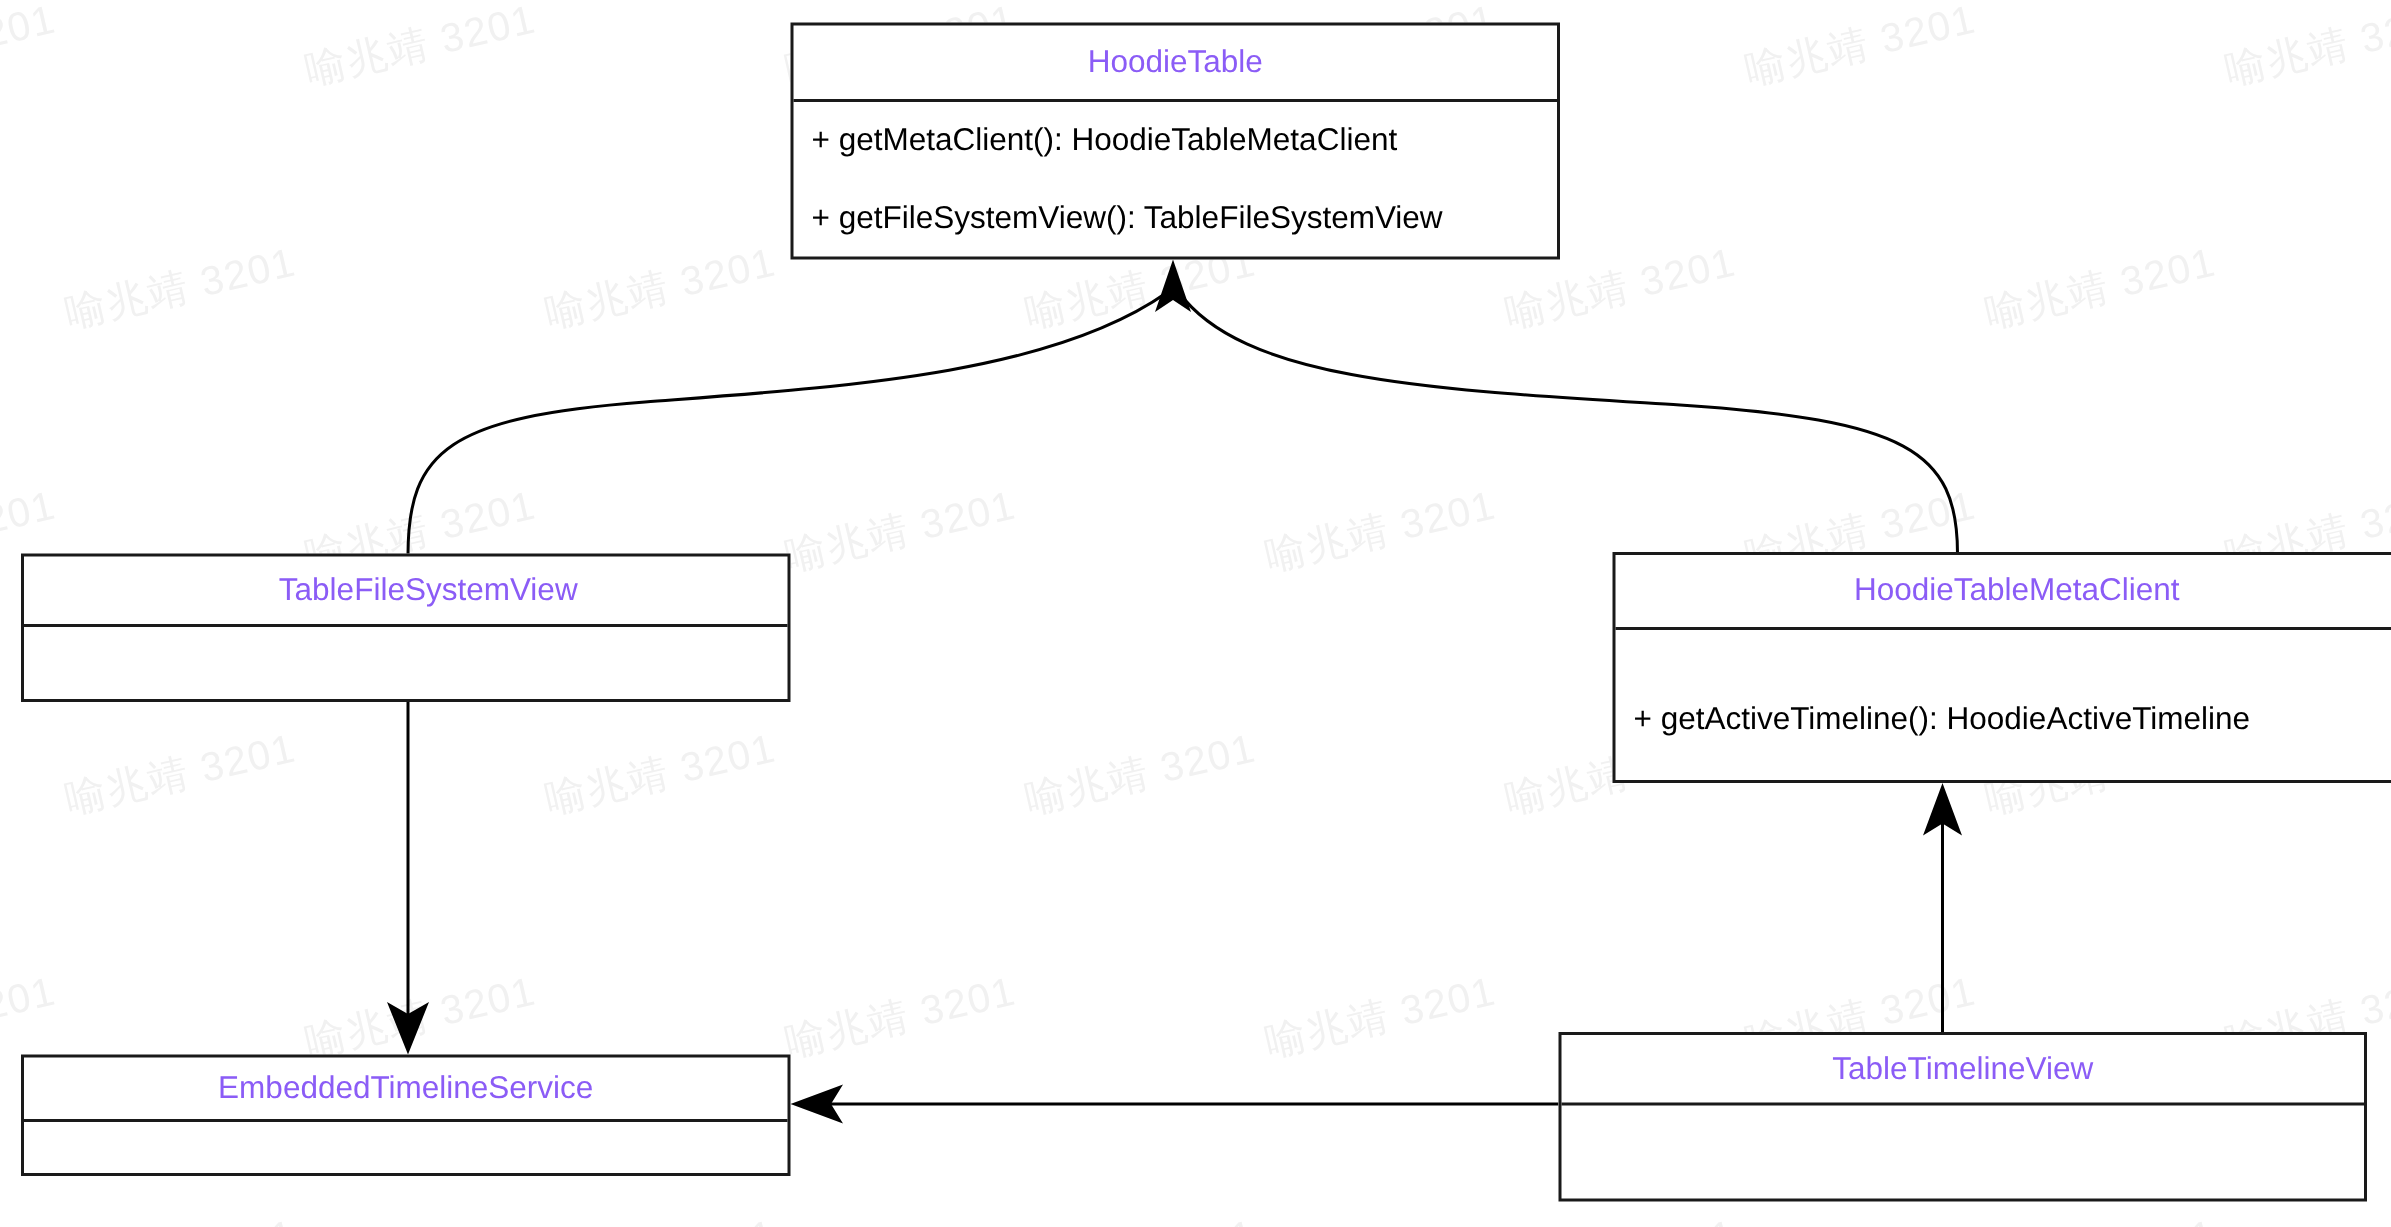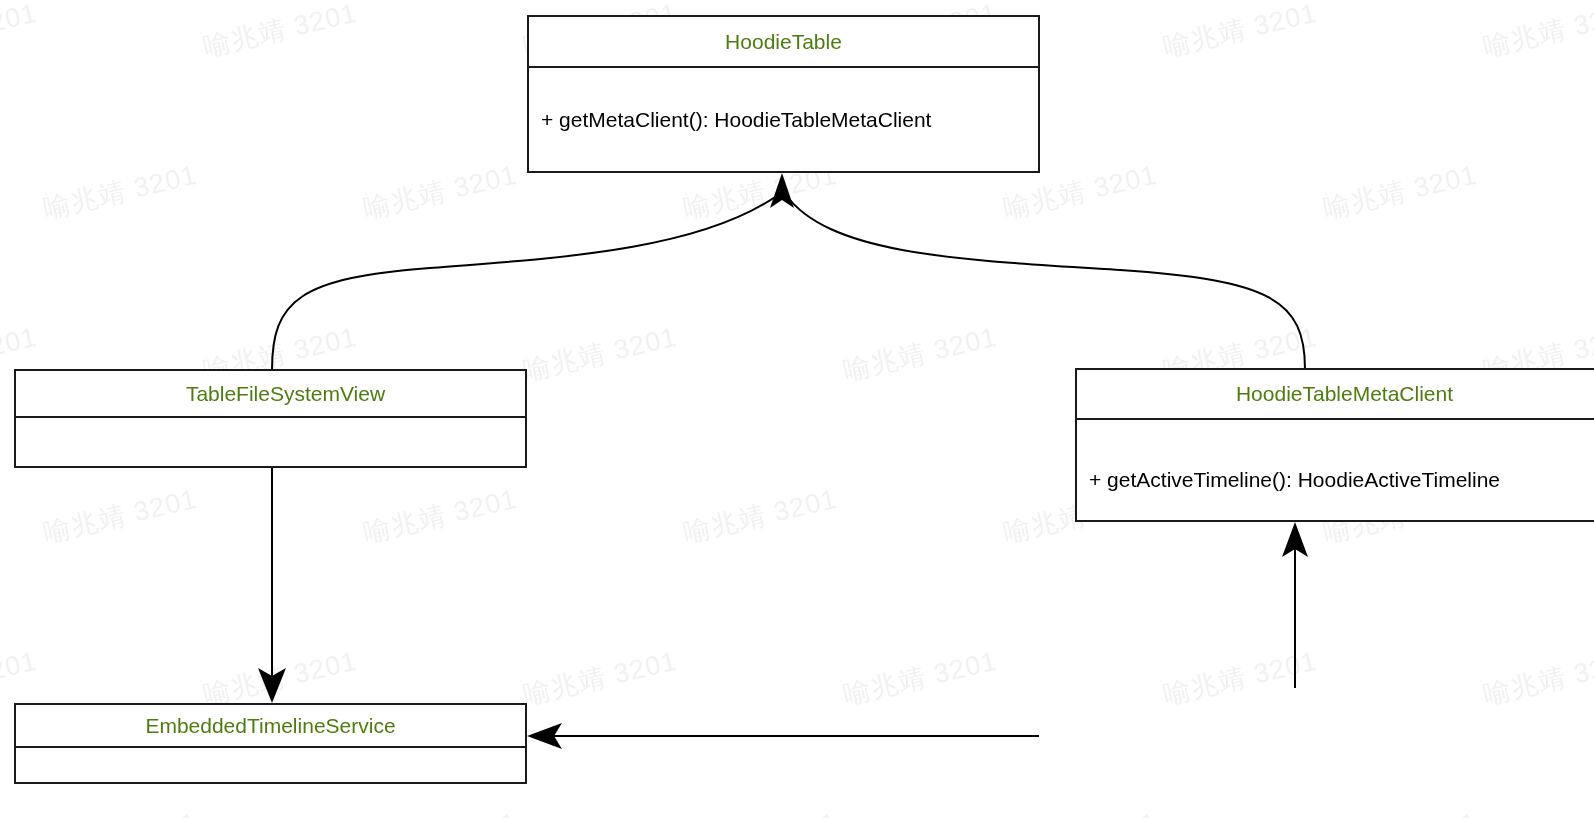--- a/index.html
+++ b/index.html
@@ -63,21 +63,21 @@
     box-sizing: border-box;
     background: #ffffff;
     border: 2px solid #1a1a1a;
     z-index: 3;
   }
   .uml-name {
     box-sizing: border-box;
     width: 100%;
     text-align: center;
     font-size: 21px;
-    color: #4d7c0f;
+    color: #8b5cf6;
     border-bottom: 2px solid #1a1a1a;
     display: flex;
     align-items: center;
     justify-content: center;
   }
   .uml-members {
     box-sizing: border-box;
     width: 100%;
     display: flex;
     flex-direction: column;
@@ -176,34 +176,39 @@
 
      EmbeddedTimelineService (horizontal) --&gt;
     <line x1="1039" y1="736" x2="552" y2="736"></line>
     <polygon class="arrowhead" points="527,736 562,723 554,736 562,749"></polygon>
   </svg>
 
   <div class="uml-class" id="box-hoodie-table">
     <div class="uml-name">HoodieTable</div>
     <div class="uml-members">
       <div class="uml-member">+ getMetaClient(): HoodieTableMetaClient</div>
+      <div class="uml-member">+ getFileSystemView(): TableFileSystemView</div>
     </div>
   </div>
 
   <div class="uml-class" id="box-table-file-system-view">
     <div class="uml-name">TableFileSystemView</div>
     <div class="uml-members empty"></div>
   </div>
 
   <div class="uml-class" id="box-hoodie-table-meta-client">
     <div class="uml-name">HoodieTableMetaClient</div>
     <div class="uml-members">
       <div class="uml-member">+ getActiveTimeline(): HoodieActiveTimeline</div>
     </div>
   </div>
 
   <div class="uml-class" id="box-embedded-timeline-service">
     <div class="uml-name">EmbeddedTimelineService</div>
     <div class="uml-members empty"></div>
   </div>
 
+  <div class="uml-class" id="box-table-timeline-view">
+    <div class="uml-name">TableTimelineView</div>
+    <div class="uml-members empty"></div>
+  </div>
 
 </div>
 
 </body></html>

